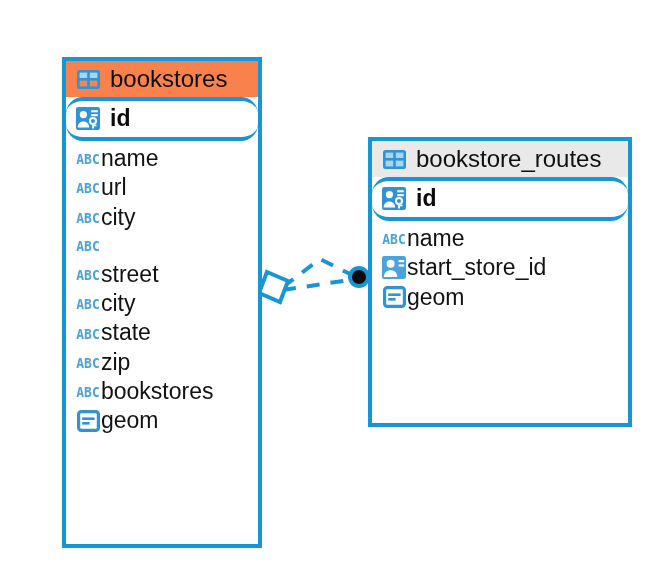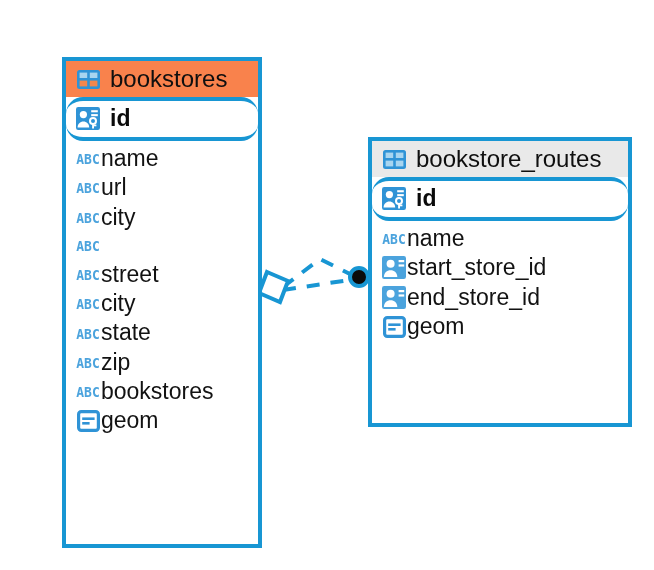--- a/index.html
+++ b/index.html
@@ -284,32 +284,20 @@
             <path d="M0 2.2A2.2 2.2 0 0 1 2.2 0h19.6A2.2 2.2 0 0 1 24 2.2v18.6A2.2 2.2 0 0 1 21.8 23H2.2A2.2 2.2 0 0 1 0 20.8z" fill="#4ba3dd"></path>
             <circle cx="8.6" cy="7.8" r="4.0" fill="#ffffff"></circle>
             <path d="M1.9 21.0c0-4.1 3.0-6.8 6.7-6.8s6.7 2.7 6.7 6.8z" fill="#ffffff"></path>
             <rect x="16.6" y="4.0" width="5.6" height="2.2" fill="#ffffff"></rect>
             <rect x="16.6" y="8.4" width="5.6" height="2.2" fill="#ffffff"></rect>
           </svg>
         </span>
         <span class="field-label">start_store_id</span>
       </div>
 
-      <div class="field-row">
-        <span class="icon">
-          <svg width="24" height="23" viewBox="0 0 24 23">
-            <path d="M0 2.2A2.2 2.2 0 0 1 2.2 0h19.6A2.2 2.2 0 0 1 24 2.2v18.6A2.2 2.2 0 0 1 21.8 23H2.2A2.2 2.2 0 0 1 0 20.8z" fill="#4ba3dd"></path>
-            <circle cx="8.6" cy="7.8" r="4.0" fill="#ffffff"></circle>
-            <path d="M1.9 21.0c0-4.1 3.0-6.8 6.7-6.8s6.7 2.7 6.7 6.8z" fill="#ffffff"></path>
-            <rect x="16.6" y="4.0" width="5.6" height="2.2" fill="#ffffff"></rect>
-            <rect x="16.6" y="8.4" width="5.6" height="2.2" fill="#ffffff"></rect>
-          </svg>
-        </span>
-        <span class="field-label">end_store_id</span>
-      </div>
 
       <div class="field-row">
         <span class="icon">
           <svg width="23" height="22" viewBox="0 0 23 22">
             <rect x="1.6" y="1.6" width="19.8" height="18.8" rx="2.6" fill="#ffffff" stroke="#2f93d6" stroke-width="3.2"></rect>
             <rect x="5.2" y="7.4" width="12.4" height="2.6" fill="#2f93d6"></rect>
             <rect x="5.2" y="12.0" width="7.4" height="2.6" fill="#2f93d6"></rect>
           </svg>
         </span>
         <span class="field-label">geom</span>

